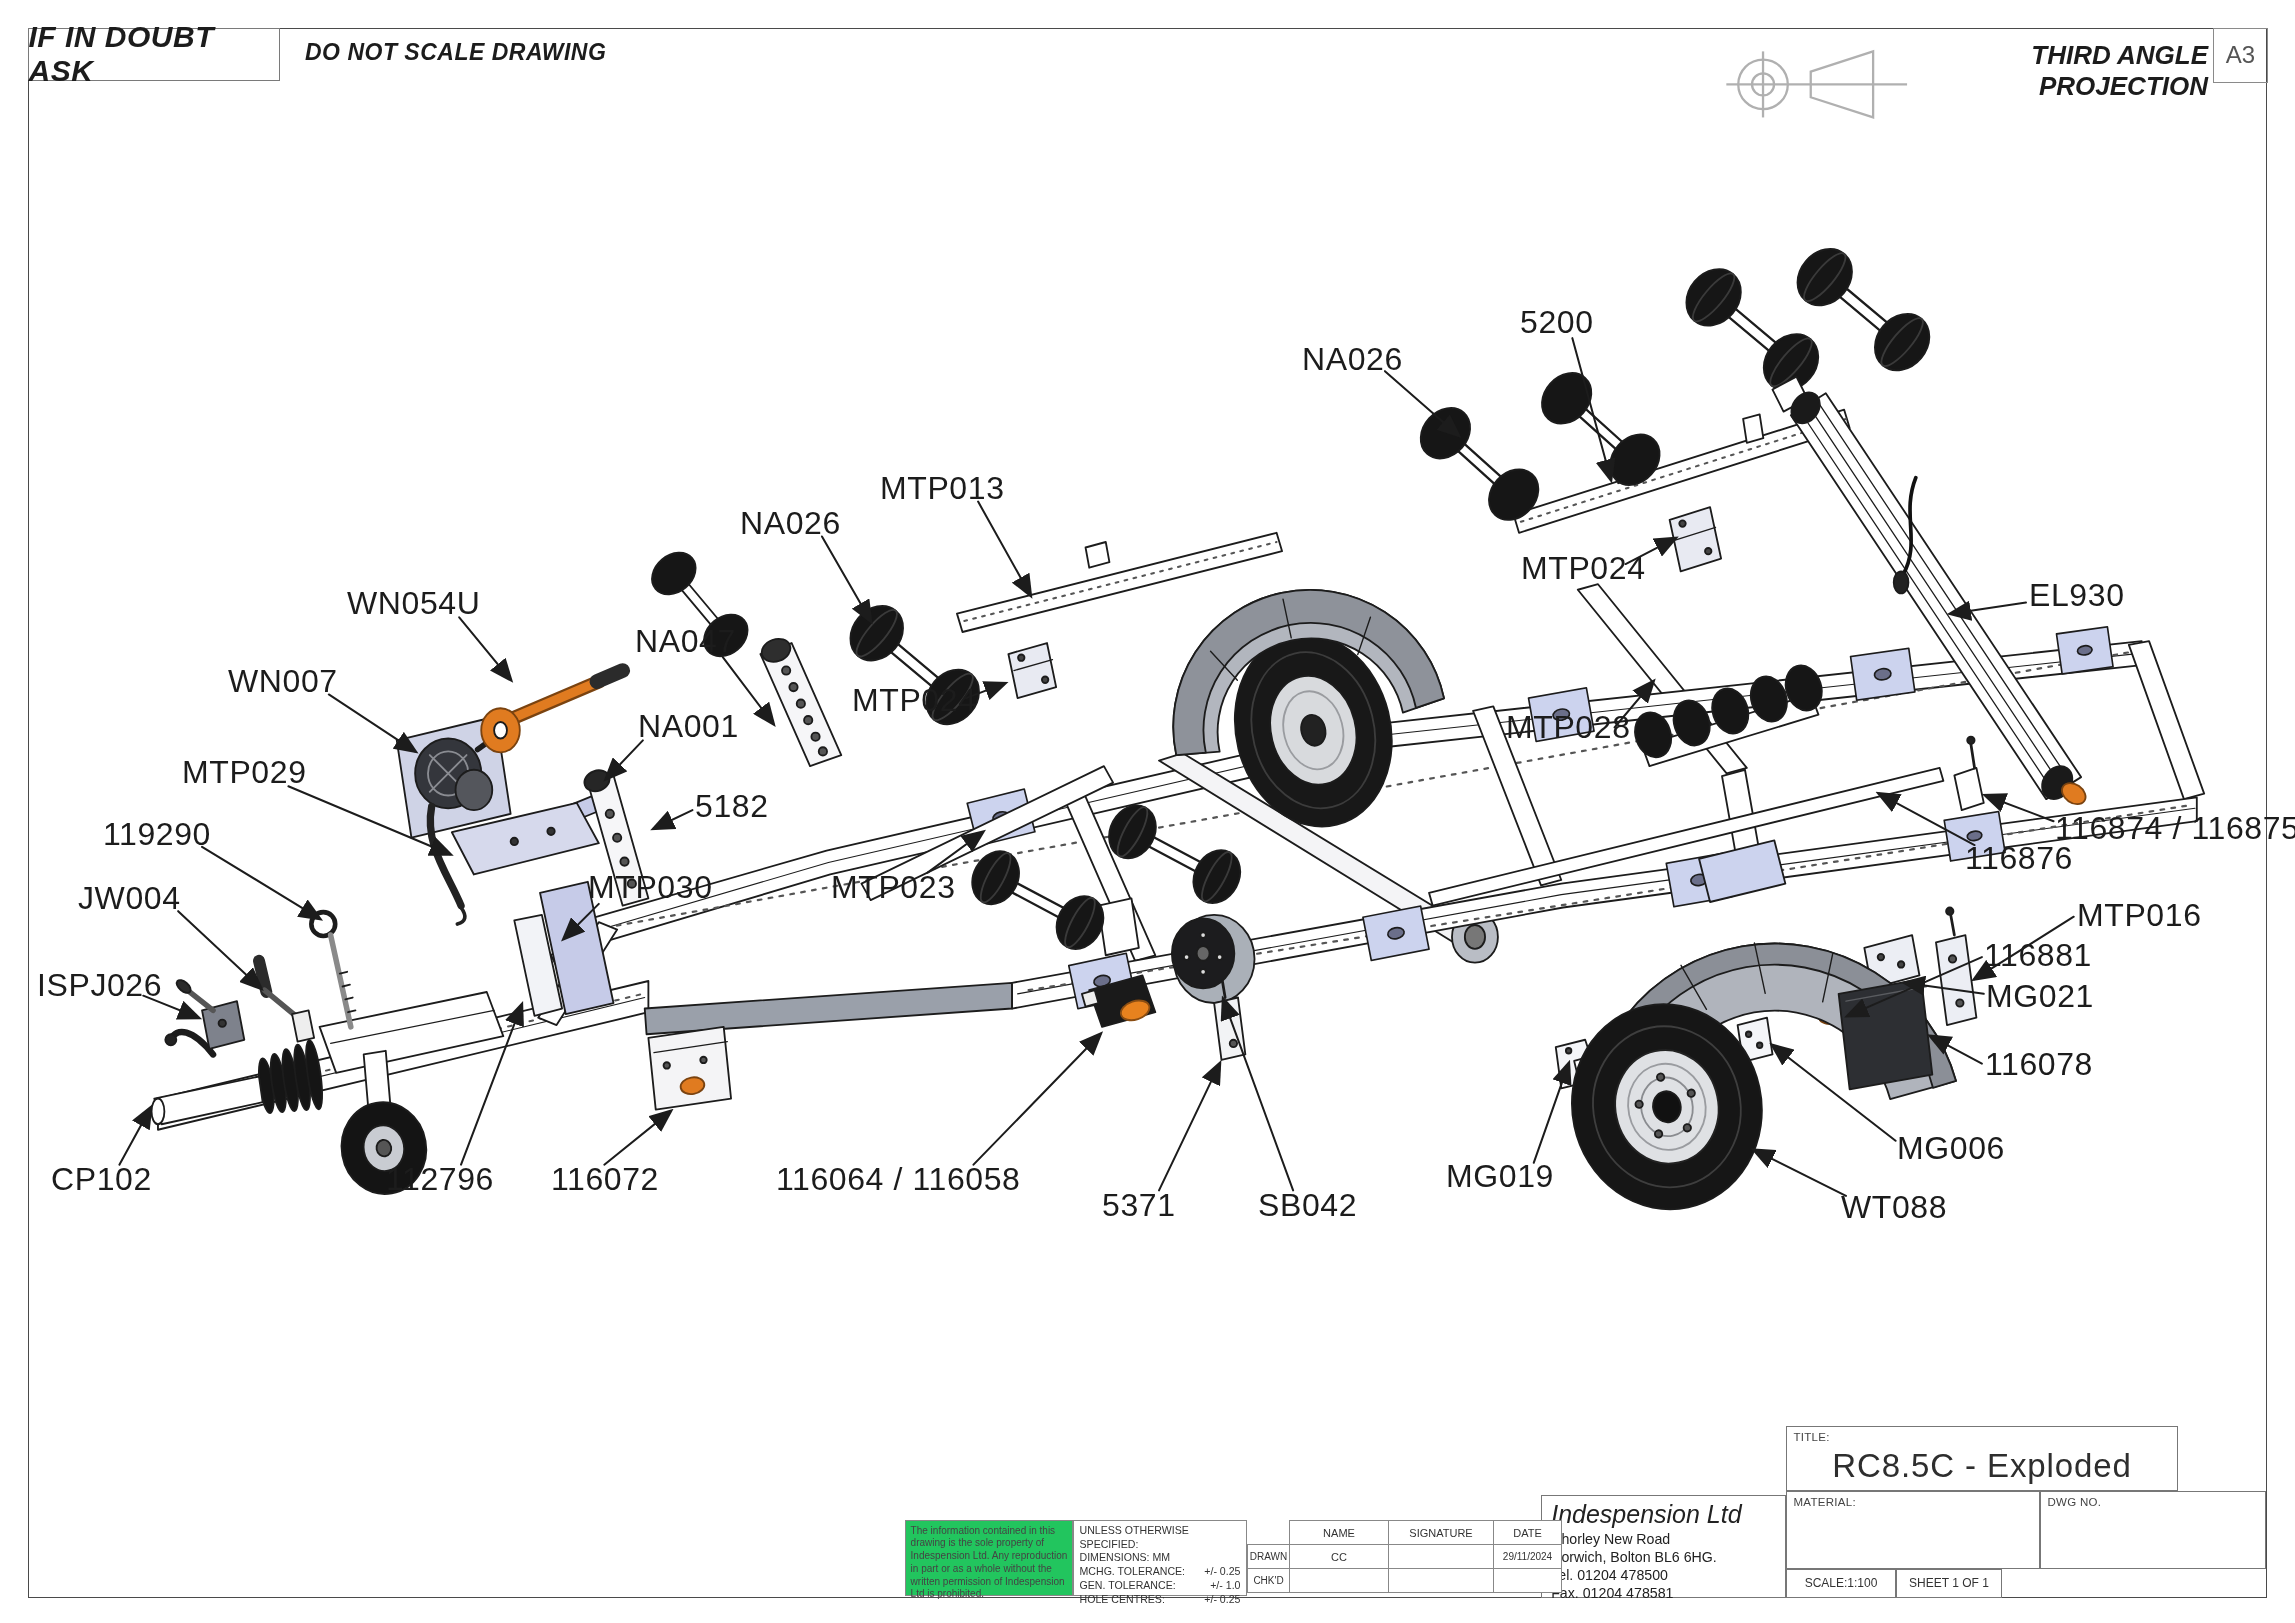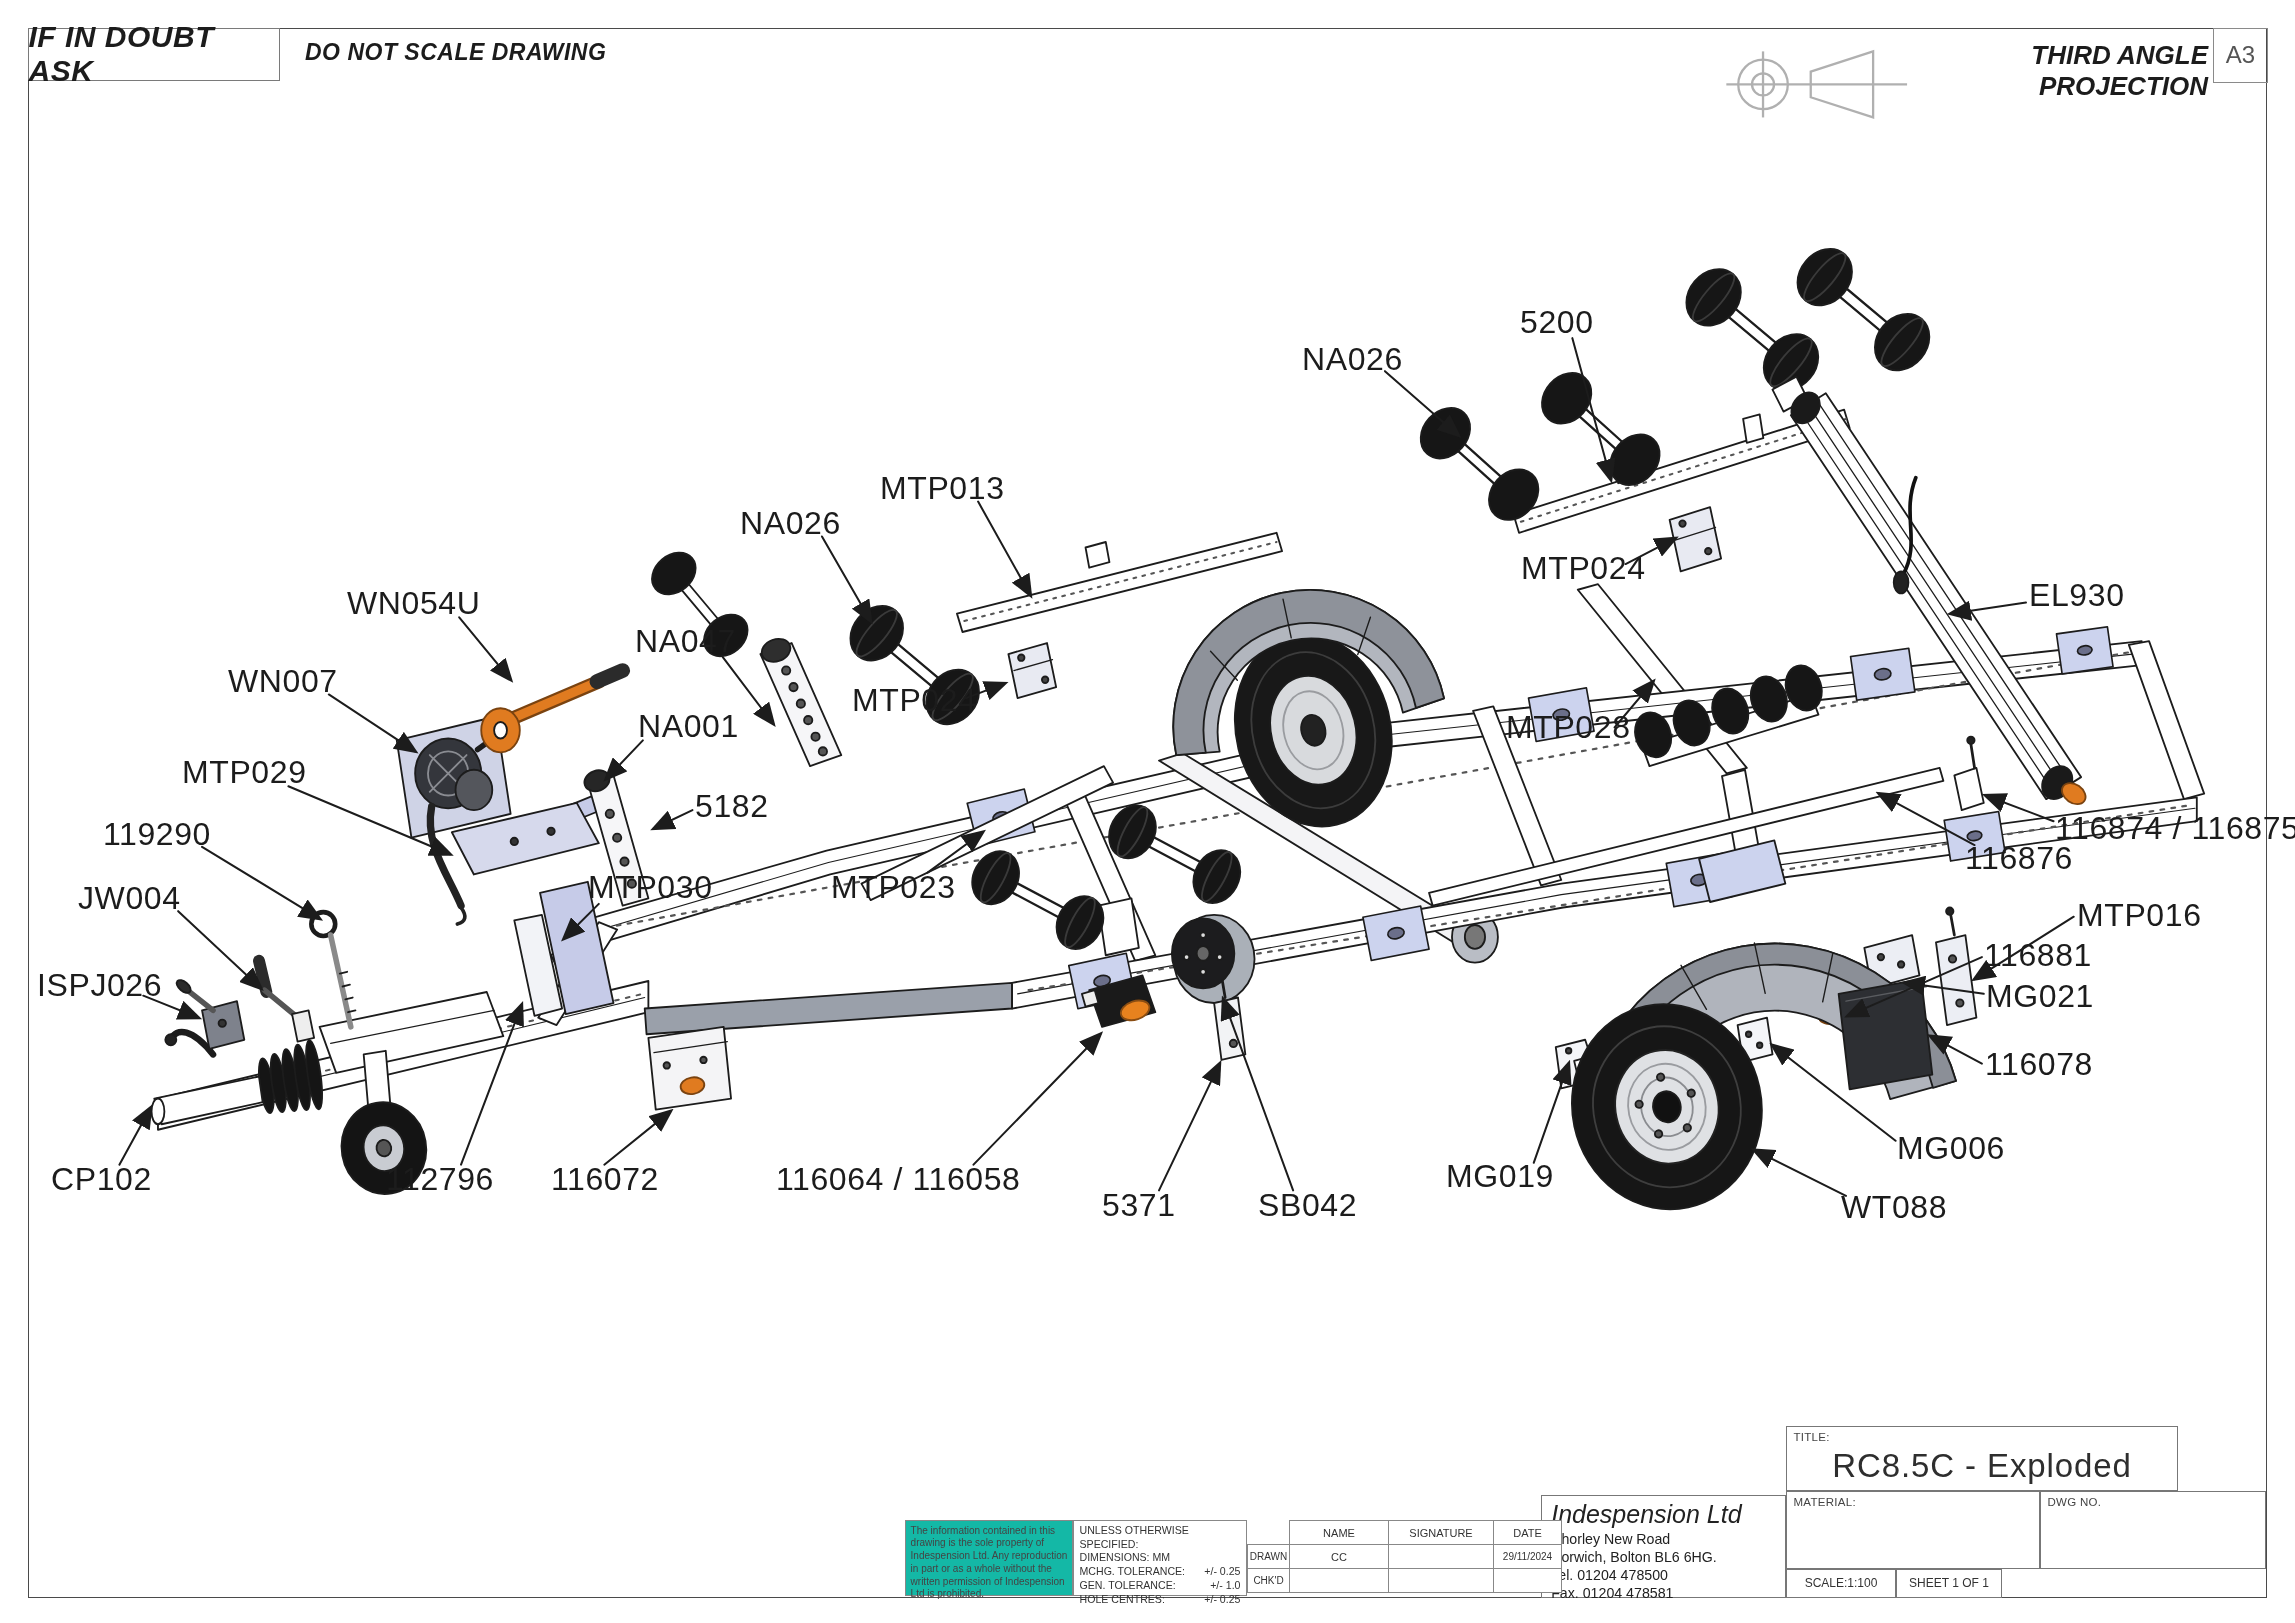--- a/index.html
+++ b/index.html
@@ -22,21 +22,21 @@
   .tb .cap{position:absolute;left:6.4px;top:3.7px;font-size:11.5px;color:#444;letter-spacing:0.3px;}
   .tb-title-text{position:absolute;left:0;right:0;top:20px;text-align:center;font-size:33px;color:#2e2e2e;letter-spacing:0.9px;}
   .tb-cell{position:absolute;border:1.1px solid #777;box-sizing:border-box;display:flex;align-items:center;justify-content:center;
            font-size:12px;color:#333;background:#fff;}
   .tb-cell.left{justify-content:flex-start;padding-left:7.3px;}
   .issue-num{position:absolute;right:51px;top:2.8px;font-size:18.4px;color:#222;}
   .company{position:absolute;left:1541px;top:1495px;width:245px;height:103px;border:1.3px solid #777;box-sizing:border-box;background:#fff;padding:3.7px 9.2px;}
   .company .cname{font-size:25px;font-style:italic;color:#222;margin:0 0 1.8px 0;}
   .company .addr{font-size:14.2px;line-height:18px;color:#222;white-space:pre-line;}
   .disc{position:absolute;left:905px;top:1520px;width:168px;height:76px;border:1.1px solid #888;box-sizing:border-box;
-        font-size:10px;line-height:12.7px;color:#444;padding:3.7px 4.6px;background:#14b8a6;}
+        font-size:10px;line-height:12.7px;color:#444;padding:3.7px 4.6px;background:#22c55e;}
   .spec{position:absolute;left:1073px;top:1520px;width:174px;height:76px;border:1.1px solid #888;box-sizing:border-box;
         font-size:10.6px;line-height:13.8px;color:#333;padding:2.8px 5.5px;background:#fff;}
   .spec .row{display:flex;justify-content:space-between;}
   table.sig{position:absolute;left:1247px;top:1520px;border-collapse:collapse;}
   table.sig td{border:1.1px solid #888;font-size:11px;color:#333;text-align:center;height:24px;box-sizing:border-box;background:#fff;}
   table.sig td.nob{border:none;background:transparent;}
   table.sig td.lab{font-size:10px;width:42px;}
   td.w-name{width:99px;} td.w-sig{width:105px;} td.w-date{width:68px;}
 </style>
 </head>

